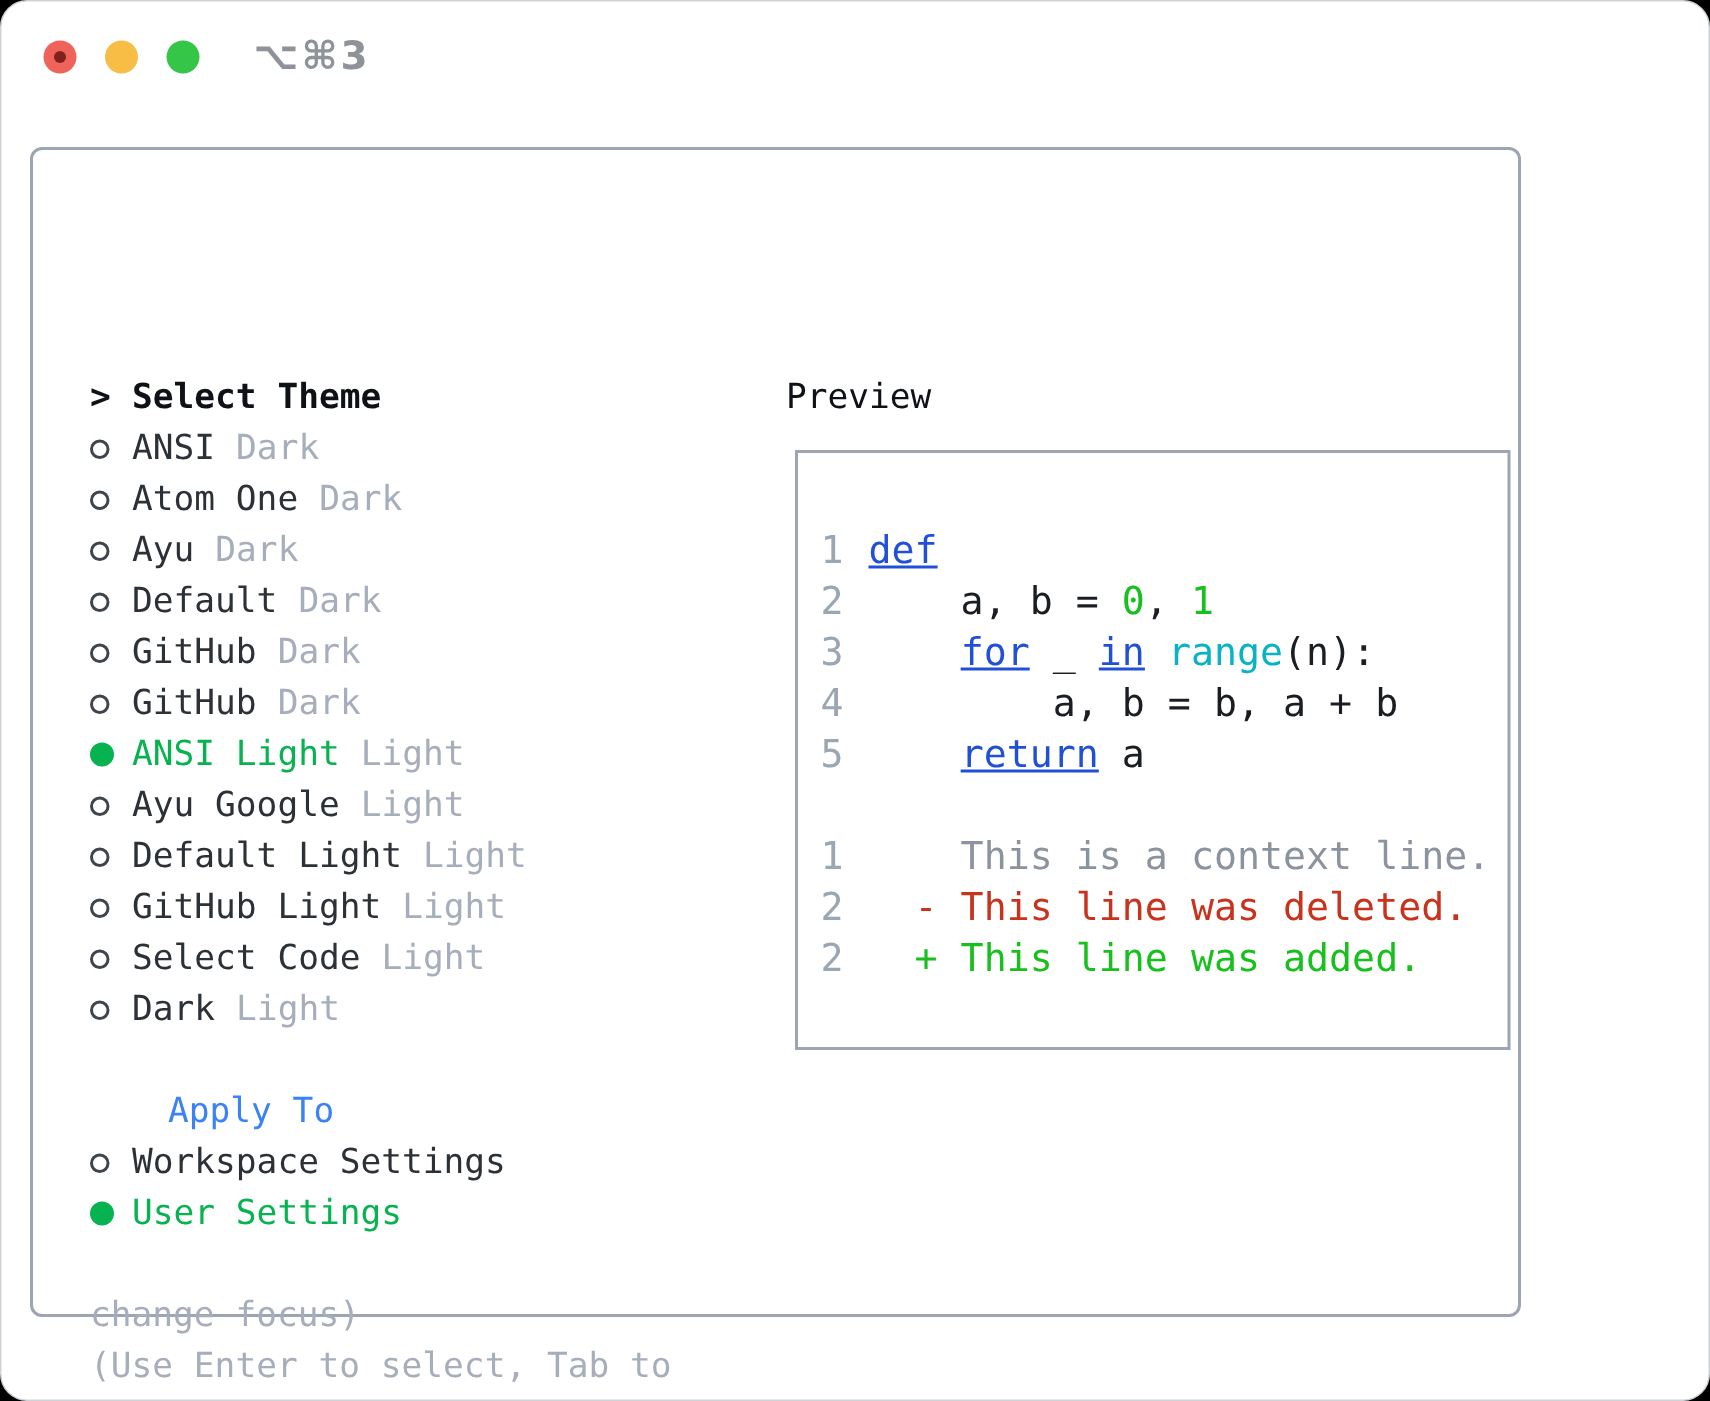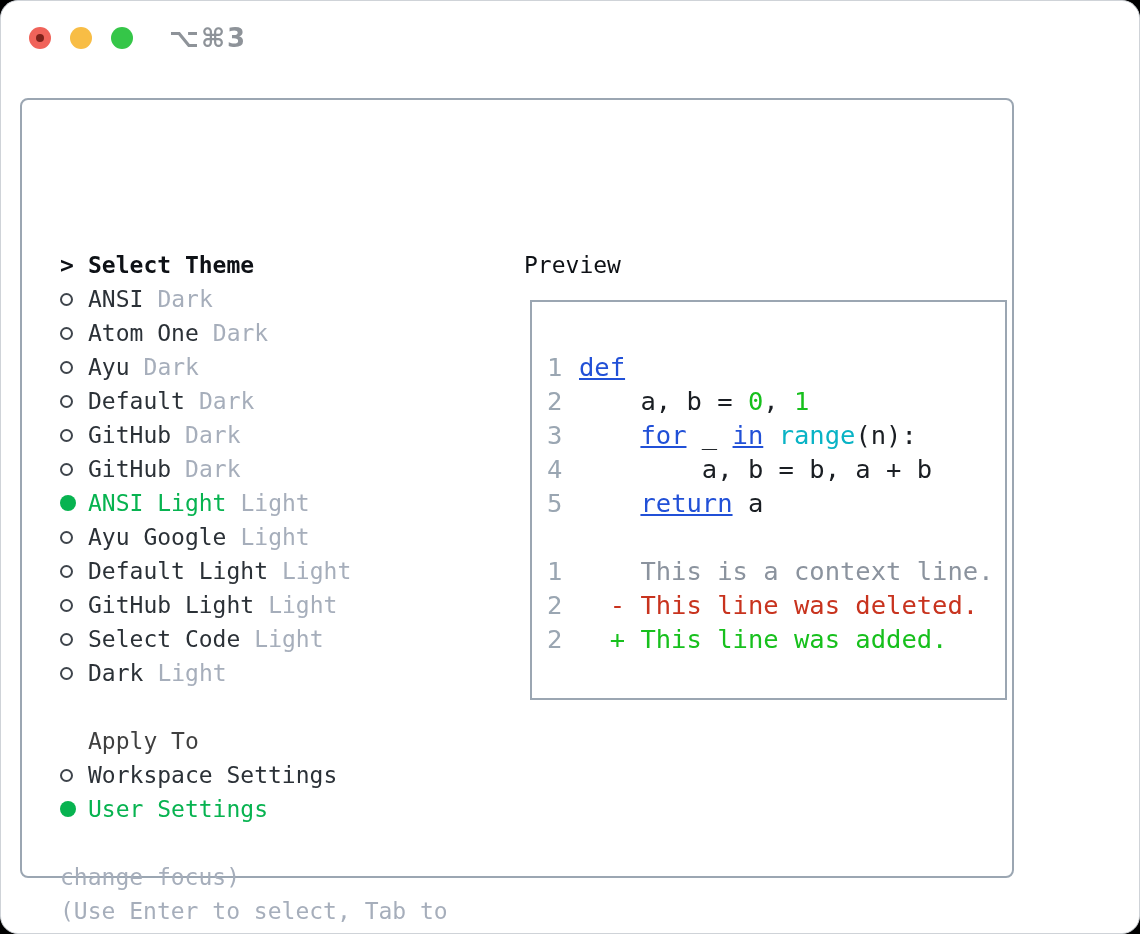--- a/index.html
+++ b/index.html
@@ -95,21 +95,21 @@
           <div class="row"><span class="marker"><span class="dot"></span></span><span class="t-name">Default Light</span><span class="t-variant">Light</span></div>
           <div class="row"><span class="marker"><span class="dot"></span></span><span class="t-name">GitHub Light</span><span class="t-variant">Light</span></div>
           <div class="row"><span class="marker"><span class="dot"></span></span><span class="t-name">Select Code</span><span class="t-variant">Light</span></div>
           <div class="row"><span class="marker"><span class="dot"></span></span><span class="t-name">Dark</span><span class="t-variant">Light</span></div>
         </div>
 
       <div class="row spacer34"></div>
 
       <div class="row">
         <span class="marker"></span>
-        <span class="hdr" style="font-weight:normal;color:#404040;">Apply To</span>
+        <span class="hdr" style="font-weight:normal;color:#3b82f6;margin-left:24px;">Apply To</span>
       </div>
 
       <div id="apply-options">
           <div class="row"><span class="marker"><span class="dot"></span></span><span class="opt-label">Workspace Settings</span></div>
           <div class="row"><span class="marker"><span class="dot sel"></span></span><span class="opt-label sel">User Settings</span></div>
         </div>
 
       <div class="row spacer34"></div>
 
       <div class="row help">change focus)</div>

